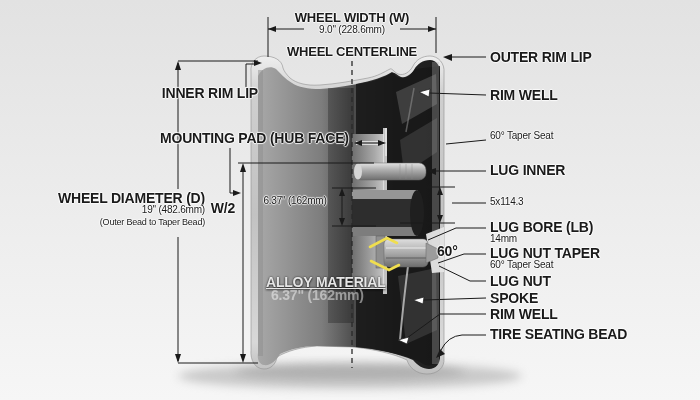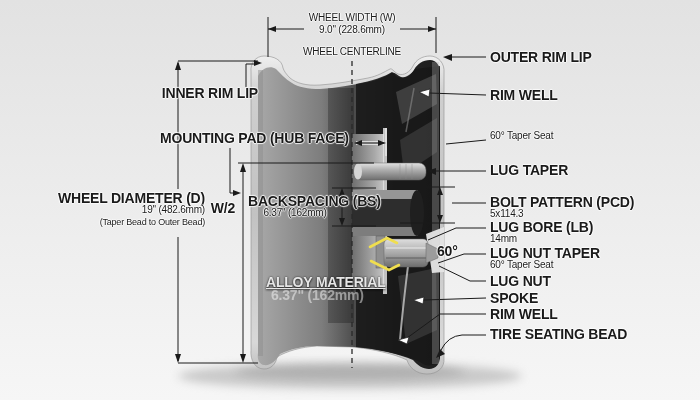--- a/index.html
+++ b/index.html
@@ -6,21 +6,21 @@
   #stage{
     position:relative;width:700px;height:400px;overflow:hidden;
     background:linear-gradient(180deg,#e2e2e2 0%,#ebebeb 45%,#f6f6f6 100%);
     font-family:"Liberation Sans", sans-serif;color:#1a1a1a;
   }
   svg{position:absolute;left:0;top:0;}
   .lbl{position:absolute;white-space:nowrap;line-height:12px;
        text-shadow:-1px 0 1px rgba(255,255,255,.85),1px 0 1px rgba(255,255,255,.85),
                    0 -1px 1px rgba(255,255,255,.85),0 1px 1px rgba(255,255,255,.85);}
   .t{font-weight:700;font-size:14px;letter-spacing:-0.2px;}
-  .t-lg{font-weight:400;font-size:10px;letter-spacing:-0.2px;}
+  .t-lg{font-weight:700;font-size:13px;letter-spacing:-0.2px;}
   .s{font-weight:400;font-size:10px;letter-spacing:-0.2px;}
   .s-sm{font-weight:400;font-size:9px;letter-spacing:-0.2px;}
   .right-col .t{line-height:12px;}
   .ralign{text-align:right;}
   .calign{text-align:center;}
   .on-dark{color:#e6e6e6;text-shadow:0 0 2px rgba(0,0,0,.7),0 1px 2px rgba(0,0,0,.6);text-decoration:underline;}
   .ghost{color:rgba(255,255,255,.48);text-shadow:none;}
 </style>
 </head>
 <body>
@@ -219,27 +219,26 @@
 
   <div class="lbl ralign" style="left:140px;top:87px;width:118px">
     <div class="t">INNER RIM LIP</div>
   </div>
   <div class="lbl ralign" style="left:160px;top:132px;width:170px">
     <div class="t">MOUNTING PAD (HUB FACE)</div>
   </div>
   <div class="lbl ralign" style="left:55px;top:192px;width:150px">
     <div class="t">WHEEL DIAMETER (D)</div>
     <div class="s">19" (482.6mm)</div>
-    <div class="s-sm">(Taper Bead to Outer Bead)</div>
+    <div class="s-sm">(Outer Bead to Taper Bead)</div>
   </div>
   <div class="lbl ralign" style="left:201px;top:202px;width:34px">
     <div class="t">W/2</div>
   </div>
   <div class="lbl calign" style="left:248px;top:195px;width:94px">
-    <div class="t">BACKSPACING (BS)</div>
     <div class="s">6.37" (162mm)</div>
   </div>
   <div class="lbl on-dark" style="left:266px;top:276px">
     <div class="t">ALLOY MATERIAL</div>
   </div>
   <div class="lbl ghost" style="left:271px;top:289px">
     <div class="t">6.37" (162mm)</div>
   </div>
   <div class="lbl" style="left:437px;top:245px">
     <div class="t">60°</div>
@@ -249,24 +248,23 @@
     <div class="lbl" style="left:490px;top:51px">
       <div class="t">OUTER RIM LIP</div>
     </div>
     <div class="lbl" style="left:490px;top:89px">
       <div class="t">RIM WELL</div>
     </div>
     <div class="lbl" style="left:490px;top:130px">
       <div class="s">60° Taper Seat</div>
     </div>
     <div class="lbl" style="left:490px;top:164px">
-      <div class="t">LUG TAPER</div>
+      <div class="t">LUG INNER</div>
     </div>
     <div class="lbl" style="left:490px;top:196px">
-      <div class="t">BOLT PATTERN (PCD)</div>
       <div class="s">5x114.3</div>
     </div>
     <div class="lbl" style="left:490px;top:221px">
       <div class="t">LUG BORE (LB)</div>
       <div class="s">14mm</div>
     </div>
     <div class="lbl" style="left:490px;top:247px">
       <div class="t">LUG NUT TAPER</div>
       <div class="s">60° Taper Seat</div>
     </div>

